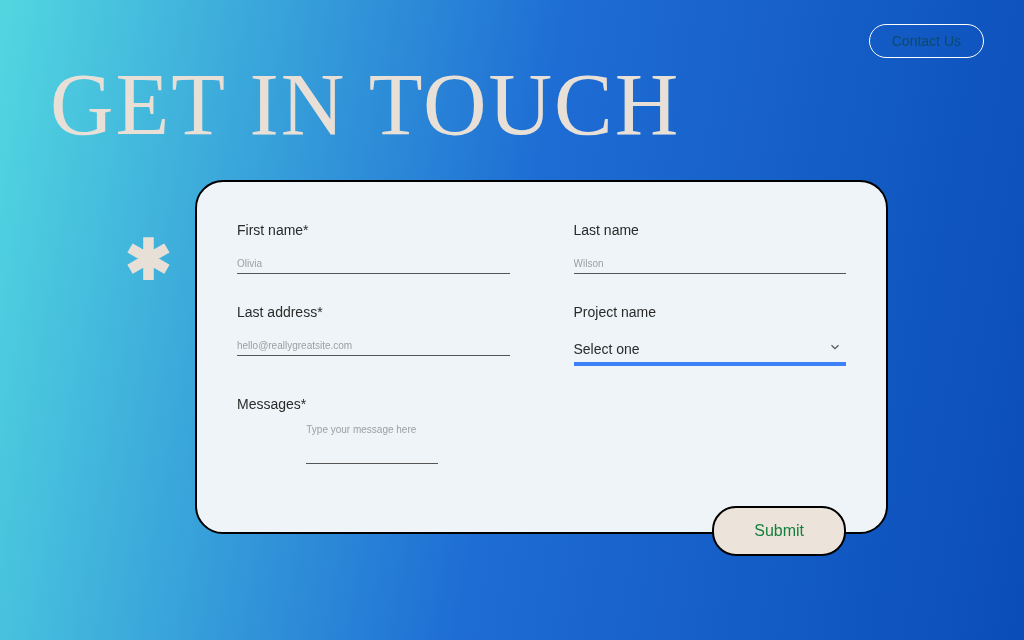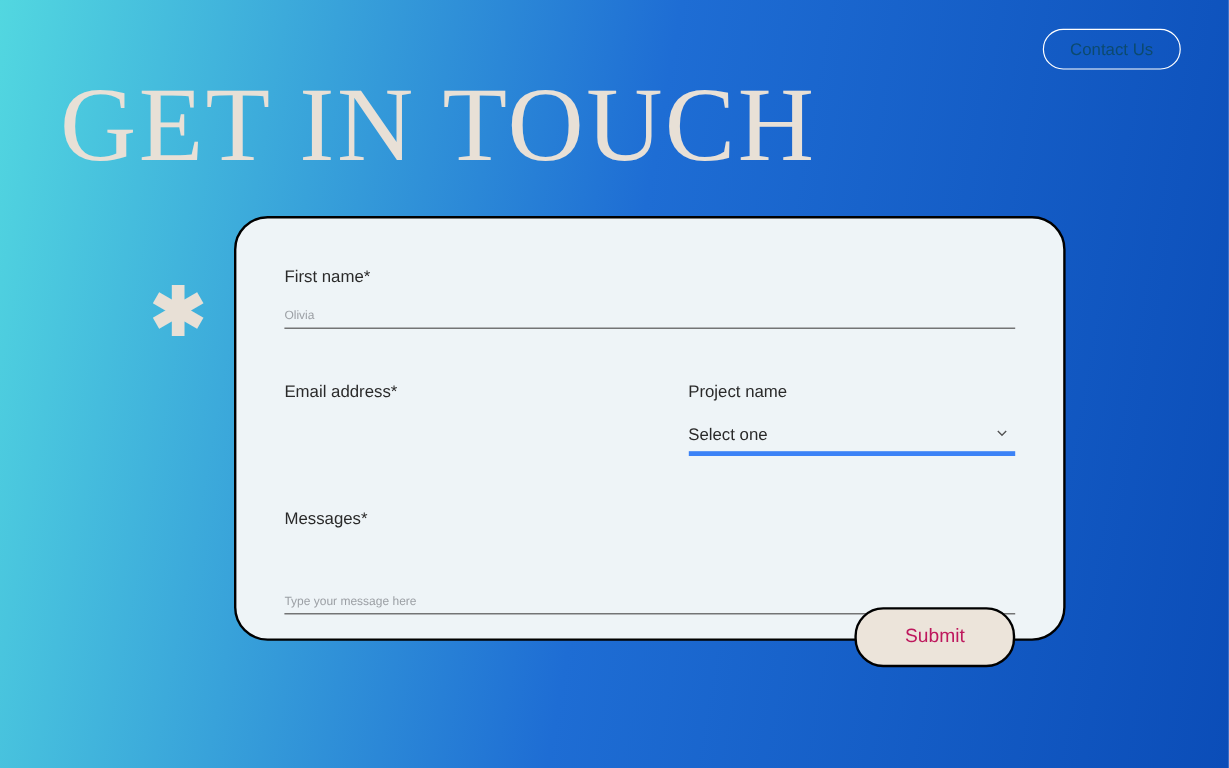--- a/index.html
+++ b/index.html
@@ -54,31 +54,31 @@
       width: 693px;
       height: 354px;
       background: #eef4f7;
       border: 2px solid #000;
       border-radius: 28px;
       padding: 40px 40px 40px 40px;
     }
     .form-row {
       display: flex;
       gap: 64px;
-      margin-bottom: 44px;
+      margin-bottom: 30px;
     }
     .form-field {
       flex: 1;
       display: flex;
       flex-direction: column;
     }
     .form-field-full {
       width: 100%;
       display: flex;
-      flex-direction: column;
+      flex-direction: row;
       margin-top: 10px;
     }
     .field-label {
       font-size: 14px;
       color: #2a2a2a;
       margin-bottom: 16px;
     }
     .field-input {
       border: none;
       border-bottom: 1px solid #555;
@@ -112,44 +112,49 @@
     }
     .submit-btn {
       position: absolute;
       bottom: -24px;
       right: 40px;
       background: #ece4da;
       border: 2px solid #000;
       border-radius: 24px;
       padding: 14px 40px;
       font-size: 16px;
-      color: #be185d;
+      color: #15803d;
       cursor: pointer;
     }
   </style>
 </head>
 <body>
 
 <button class="contact-us-btn">Contact Us</button>
 
 <h1 class="page-title">GET IN TOUCH</h1>
 
 <div class="asterisk-icon">✱</div>
 
 <div class="form-card">
   <div class="form-row">
     <div class="form-field">
       <label class="field-label">First name*</label>
       <input class="field-input" type="text" placeholder="Olivia" style="">
     </div>
+    <div class="form-field">
+      <label class="field-label">Last name</label>
+      <input class="field-input" type="text" placeholder="Wilson" style="">
+    </div>
   </div>
 
   <div class="form-row">
     <div class="form-field">
-      <label class="field-label">Email address*</label>
+      <label class="field-label">Last address*</label>
+      <input class="field-input" type="text" placeholder="hello@reallygreatsite.com" style="">
     </div>
     <div class="form-field">
       <label class="field-label">Project name</label>
       <div class="select-wrapper">
         <span class="select-display">Select one</span>
         <svg class="chevron-down" viewBox="0 0 24 24" fill="none" stroke="#555" stroke-width="2">
           <polyline points="6 9 12 15 18 9"></polyline>
         </svg>
       </div>
     </div>

